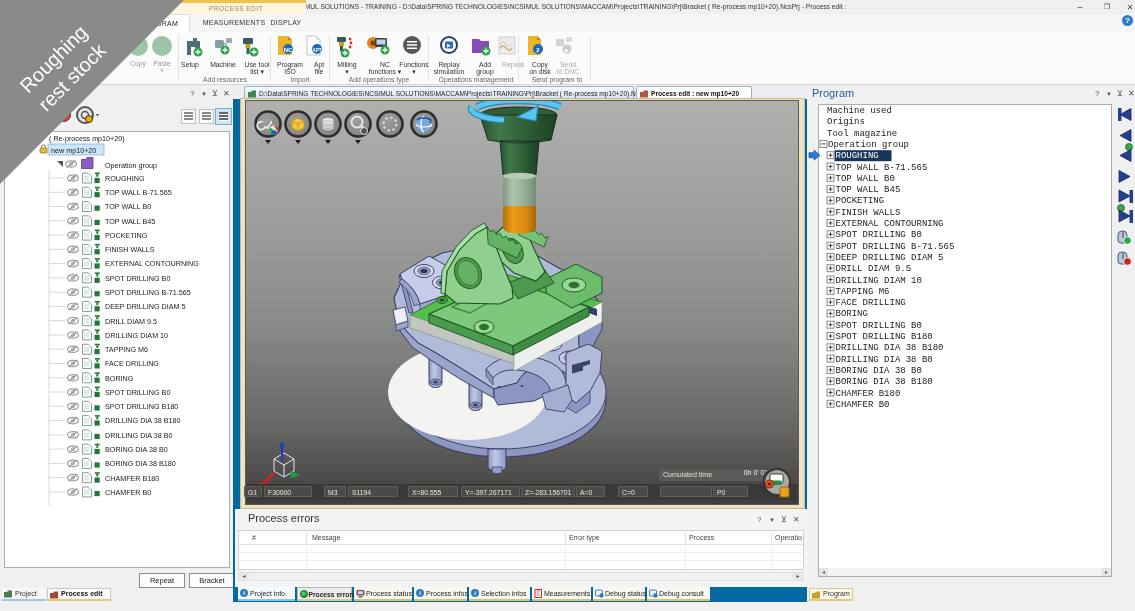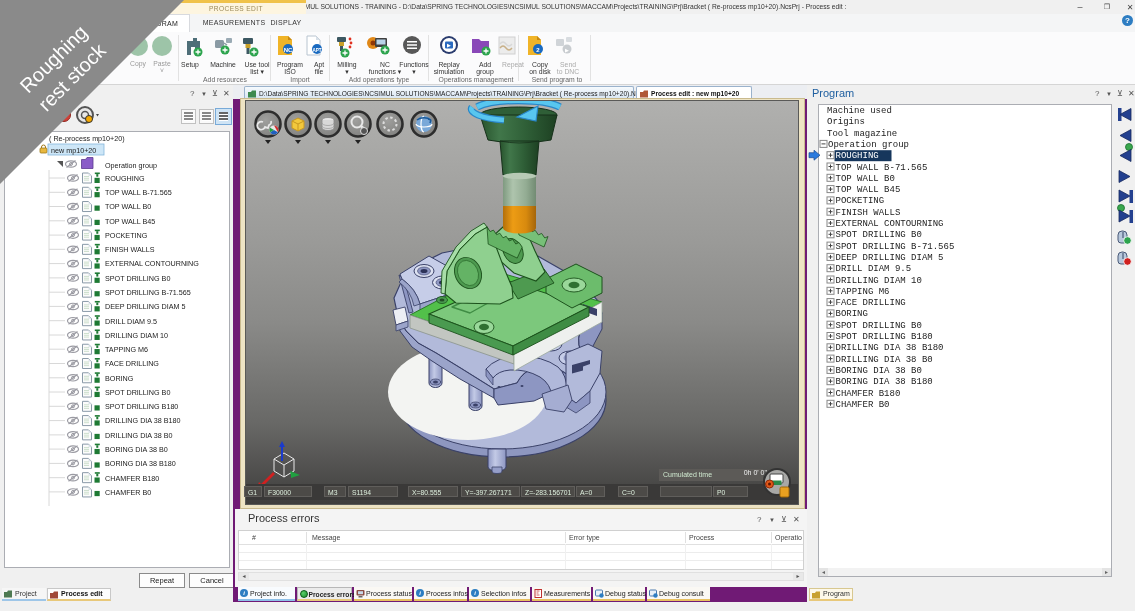--- a/index.html
+++ b/index.html
@@ -542,37 +542,37 @@
             <path d="M0.5,0.5 h6 l3,3 v7 h-9 z" fill="#fcfcfc" stroke="#8a9aa8" stroke-width="1"></path>
             <path d="M6.5,0.5 l3,3 h-3 z" fill="#dce4ea"></path>
             <path d="M2,4 h5 M2,5.8 h5 M2,7.6 h5" stroke="#c0d8c0" stroke-width="0.8"></path>
           </g>
 <rect x="89.5" y="358.94" width="5.2" height="5.2" fill="#1e7a34"></rect>
 <text x="100" y="362.7" font-size="7.2" fill="#222">CHAMFER B0</text>
 </svg>
 </div>
 
   <div class="abs" style="left:139px;top:488px;width:46px;height:15px;background:#fdfdfd;border:1px solid #8a8a8a;box-sizing:border-box;text-align:center;font-size:7.5px;color:#222;line-height:13px;">Repeat</div>
-  <div class="abs" style="left:189px;top:488px;width:46px;height:15px;background:#fdfdfd;border:1px solid #8a8a8a;box-sizing:border-box;text-align:center;font-size:7.5px;color:#222;line-height:13px;">Cancel</div>
+  <div class="abs" style="left:189px;top:488px;width:46px;height:15px;background:#fdfdfd;border:1px solid #8a8a8a;box-sizing:border-box;text-align:center;font-size:7.5px;color:#222;line-height:13px;">Bracket</div>
 
   <div class="abs" style="left:2px;top:503px;width:44px;height:13px;background:#f6f6f6;border-bottom:2px solid #9ec6e8;box-sizing:border-box;">
     <svg class="abs" style="left:2px;top:2px;" width="9" height="8">
           <path d="M0,2 h3 l1,-1.5 h4 v7 h-8 z" fill="#4e7a52"></path>
         </svg>
     <span style="position:absolute;left:13px;top:2px;font-size:7px;color:#333;">Project</span>
   </div>
   <div class="abs" style="left:47px;top:503px;width:64px;height:13px;background:#fdfdfd;border:1px solid #c8c8c8;border-bottom:2px solid #e8c87a;box-sizing:border-box;">
     <svg class="abs" style="left:2px;top:2px;" width="9" height="8">
           <path d="M0,2 h3 l1,-1.5 h4 v7 h-8 z" fill="#a04838"></path>
         </svg>
     <span style="position:absolute;left:13px;top:1px;font-size:7px;color:#111;font-weight:bold;">Process edit</span>
   </div>
 </div>
 
-<div class="abs" style="left:233px;top:85px;width:574px;height:517px;background:#701a75;" id="center">
+<div class="abs" style="left:233px;top:85px;width:574px;height:517px;background:#0369a1;" id="center">
 
   <div class="abs" style="left:0;top:0;width:574px;height:14px;background:#eceef2;"></div>
   <div class="abs" style="left:11px;top:1px;width:390px;height:13px;background:linear-gradient(#f6fafd,#d6e4f2);border:1px solid #9ab2cc;border-bottom:none;border-radius:2px 2px 0 0;box-sizing:border-box;">
     <svg class="abs" style="left:3px;top:3px;" width="9" height="8">
           <path d="M0,2 h3 l1,-1.5 h4 v7 h-8 z" fill="#3e8a4e"></path>
         </svg>
     <span style="position:absolute;left:14px;top:2.5px;font-size:6.6px;color:#222;white-space:nowrap;">D:\Data\SPRING TECHNOLOGIES\NCSIMUL SOLUTIONS\MACCAM\Projects\TRAINING\Prj\Bracket ( Re-process mp10+20).NcsPrj</span>
   </div>
   <div class="abs" style="left:403px;top:1px;width:116px;height:13px;background:#fff;border:1px solid #9ab2cc;border-bottom:none;border-radius:2px 2px 0 0;box-sizing:border-box;">
     <svg class="abs" style="left:3px;top:3px;" width="9" height="8">

